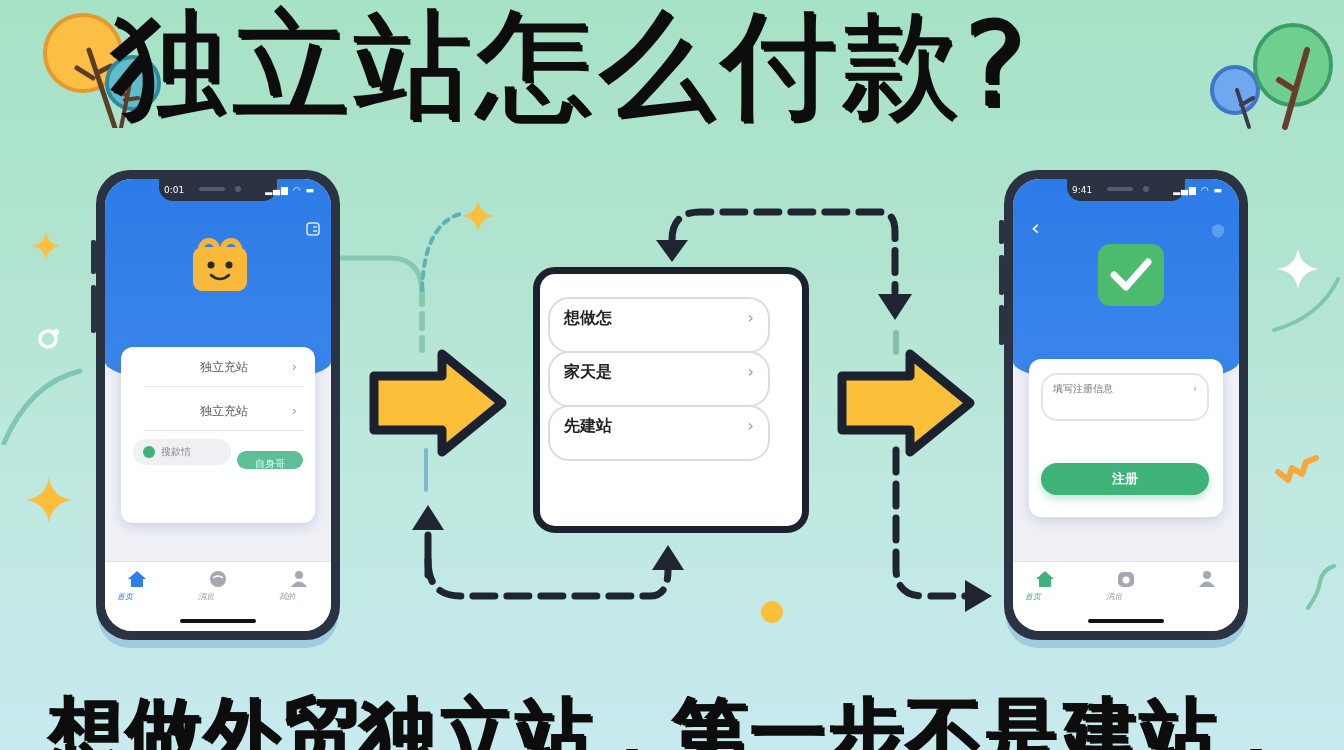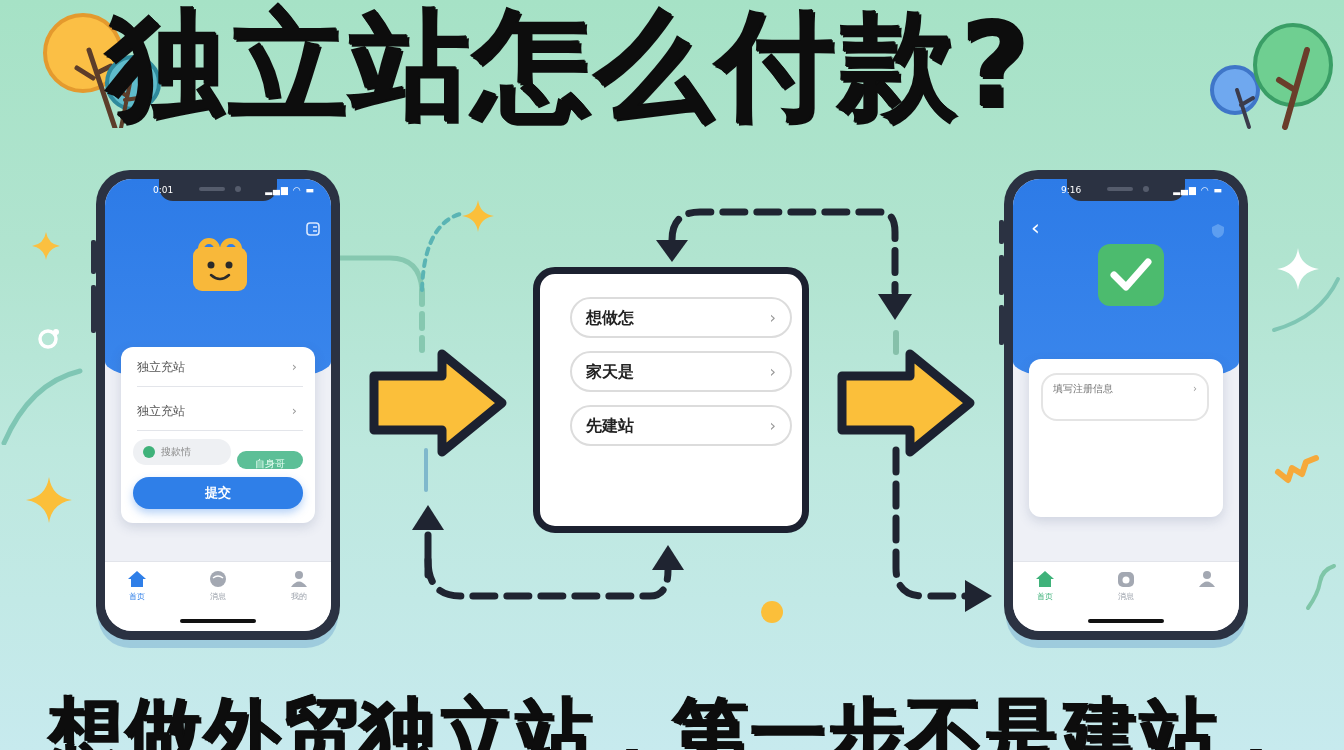--- a/index.html
+++ b/index.html
@@ -7,21 +7,21 @@
   body {
     font-family: "DejaVu Sans", sans-serif;
     background: linear-gradient(180deg, #a6e2c6 0%, #b1e4d0 35%, #bde8de 60%, #c7eaee 100%);
     position: relative;
   }
   .abs { position: absolute; }
 
   
   .title {
     position: absolute; left: 0; top: 0; width: 1140px; height: 140px;
-    text-align: center; font-weight: 700; font-size: 118px; line-height: 130px;
+    text-align: center; font-weight: 400; font-size: 118px; line-height: 130px;
     color: #0d0d0d; letter-spacing: 4px;
     font-family: "DejaVu Sans", sans-serif;
     text-shadow: 2px 2px 0 #0d0d0d, -1px -1px 0 #0d0d0d;
   }
   .subtitle {
     position: absolute; left: 0; top: 688px; width: 1344px; height: 90px;
     text-align: center; font-weight: 900; font-size: 76px; line-height: 90px;
     color: #0d0d0d; letter-spacing: 2px;
     text-shadow: 2px 2px 0 #0d0d0d, -1px 0 0 #0d0d0d;
   }
@@ -42,45 +42,45 @@
     width: 118px; height: 22px; background: #2b3242; border-radius: 0 0 14px 14px; z-index: 5;
   }
   .notch .speaker { position: absolute; left: 40px; top: 8px; width: 26px; height: 4px; border-radius: 2px; background: #555c6c; }
   .notch .cam { position: absolute; left: 76px; top: 7px; width: 6px; height: 6px; border-radius: 50%; background: #555c6c; }
   .header-blue {
     position: absolute; left: 0; top: 0; width: 100%; height: 205px;
     background: linear-gradient(180deg, #2d7be7 0%, #3a86ec 100%);
     border-radius: 0 0 50% 50% / 0 0 22px 22px;
   }
   .status { position: absolute; top: 6px; left: 16px; right: 16px; height: 14px; color: #fff; font-size: 9px; z-index: 6; }
-  .status .time { position: absolute; left: 0; padding-left: 32px; }
+  .status .time { position: absolute; left: 11px; padding-left: 32px; }
   .status .icons { position: absolute; right: 0; letter-spacing: 1px; }
   .screen-title { position: absolute; left: 0; right: 0; text-align: center; color: #fff; font-weight: bold; font-size: 19px; }
   .card {
     position: absolute; background: #fff; border-radius: 12px;
     box-shadow: 0 4px 12px rgba(60,80,120,0.18);
   }
-  .row { position: absolute; left: 16px; right: 12px; height: 40px; border-bottom: 1px solid #e3e5ea; color: #555; font-size: 12px; line-height: 40px; }
+  .row { position: absolute; left: 24px; right: 12px; height: 40px; border-bottom: 1px solid #e3e5ea; color: #555; font-size: 12px; line-height: 40px; text-align: center; }
   .row .chev { position: absolute; right: 6px; color: #999; font-size: 13px; }
   .pill-btn { position: absolute; border-radius: 18px; text-align: center; color: #fff; font-weight: bold; }
   .tabbar {
     position: absolute; left: 0; right: 0; bottom: 0; height: 70px; background: #fff;
     border-top: 1px solid #e2e4ea;
   }
-  .tab { position: absolute; top: 8px; width: 40px; text-align: center; font-size: 8px; color: #9aa0aa; }
+  .tab { position: absolute; top: 8px; width: 40px; font-size: 8px; color: #9aa0aa; font-style: italic; }
   .tab .ic { display: block; margin: 0 auto 3px; width: 20px; height: 18px; }
   .home-indicator { position: absolute; bottom: 8px; left: 50%; transform: translateX(-50%); width: 76px; height: 4px; background: #111; border-radius: 2px; }
 
   
   .panel {
     position: absolute; left: 533px; top: 267px; width: 276px; height: 266px;
     background: #fff; border: 7px solid #1c2130; border-radius: 22px;
   }
   .option {
-    position: absolute; left: 30px; width: 222px; height: 41px;
+    position: absolute; left: 8px; width: 222px; height: 56px;
     border: 2px solid #dcdcdc; border-radius: 21px; background: #fff;
     font-size: 16px; color: #222; line-height: 37px; padding-left: 14px; font-weight: bold;
   }
   .option .chev { position: absolute; right: 14px; color: #999; font-weight: normal; }
   .panel-btn {
     position: absolute; left: 24px; top: 192px; width: 222px; height: 42px;
     border-radius: 21px; background: #2f7fe8; color: #fff; text-align: center;
     font-size: 17px; line-height: 42px; font-weight: bold;
     box-shadow: 0 5px 10px rgba(47,127,232,0.35);
   }
@@ -195,21 +195,20 @@
         <span>独立充站</span>
         <span class="chev">›</span>
       </div>
       <div class="abs" style="left:12px;top:92px;width:98px;height:26px;border-radius:13px;background:#eef0f3;font-size:10px;color:#888;line-height:26px;padding-left:28px">
         <span class="abs" style="left:10px;top:7px;width:12px;height:12px;border-radius:50%;background:#3fb27a"></span>
         <span>搜款情</span>
       </div>
       <div class="abs" style="left:116px;top:104px;width:66px;height:18px;border-radius:13px;background:#5cbf97;font-size:10px;color:#e8fff3;line-height:26px;text-align:center">
         <span>自身哥</span>
       </div>
-      <div class="pill-btn" style="left:12px;top:130px;width:170px;height:32px;line-height:32px;background:#2f7fe8;font-size:13px;box-shadow:0 4px 8px rgba(47,127,232,0.35)">提交</div>
     </div>
     <div class="tabbar">
       <div class="tab" style="left:12px;color:#2f7fe8">
         <svg class="ic" viewBox="0 0 20 18">
             <path d="M10 1 L19 9 L16 9 L16 17 L4 17 L4 9 L1 9 Z" fill="#2f7fe8"></path>
           </svg>
         <span>首页</span>
       </div>
       <div class="tab" style="left:93px">
         <svg class="ic" viewBox="0 0 20 18">
@@ -249,36 +248,37 @@
   <div class="btn-side" style="top:50px;height:24px"></div>
   <div class="btn-side" style="top:85px;height:40px"></div>
   <div class="btn-side" style="top:135px;height:40px"></div>
   <div class="screen">
     <div class="header-blue"></div>
     <div class="notch">
         <div class="speaker"></div>
         <div class="cam"></div>
       </div>
     <div class="status">
-      <span class="time">9:16</span>
+      <span class="time">9:41</span>
       <span class="icons">▂▄▆ ◠ ▬</span>
     </div>
     <div class="abs" style="left:18px;top:38px;color:#fff;font-size:22px;line-height:22px">‹</div>
     <svg class="abs" style="right:14px;top:44px" width="14" height="16" viewBox="0 0 14 16">
       <path d="M7 1 L13 4 L13 8 Q13 13 7 15 Q1 13 1 8 L1 4 Z" fill="#5d9ef0"></path>
     </svg>
     <svg class="abs" style="left:83px;top:63px" width="70" height="66" viewBox="0 0 70 66">
       <rect x="2" y="2" width="66" height="62" rx="12" fill="#4cbb6e"></rect>
       <path d="M18 33 L30 45 L52 20" stroke="#fff" stroke-width="7" fill="none" stroke-linecap="round" stroke-linejoin="round"></path>
     </svg>
     <div class="card" style="left:16px;top:180px;width:194px;height:158px">
       <div class="abs" style="left:12px;top:14px;width:168px;height:48px;border:2px solid #e4e4e4;border-radius:16px;font-size:10px;color:#777;line-height:28px;padding-left:10px">
         <span>填写注册信息</span>
         <span class="abs" style="right:10px;color:#999">›</span>
       </div>
+      <div class="pill-btn" style="left:12px;top:104px;width:168px;height:32px;line-height:32px;background:#3fb27a;font-size:13px;box-shadow:0 4px 8px rgba(63,178,122,0.35)">注册</div>
     </div>
     <div class="tabbar">
       <div class="tab" style="left:12px;color:#3fb27a">
         <svg class="ic" viewBox="0 0 20 18">
             <path d="M10 1 L19 9 L16 9 L16 17 L4 17 L4 9 L1 9 Z" fill="#3fb27a"></path>
           </svg>
         <span>首页</span>
       </div>
       <div class="tab" style="left:93px">
         <svg class="ic" viewBox="0 0 20 18">

